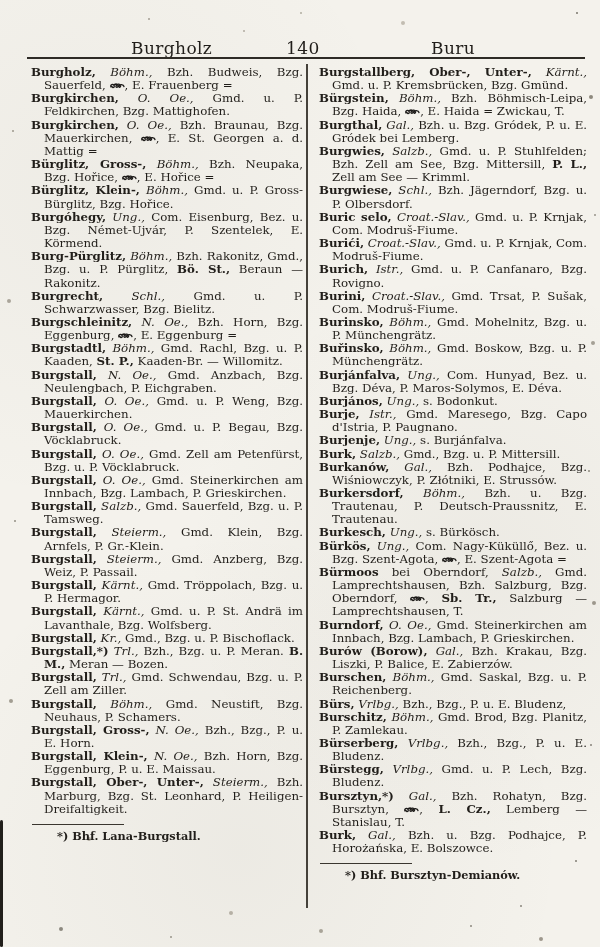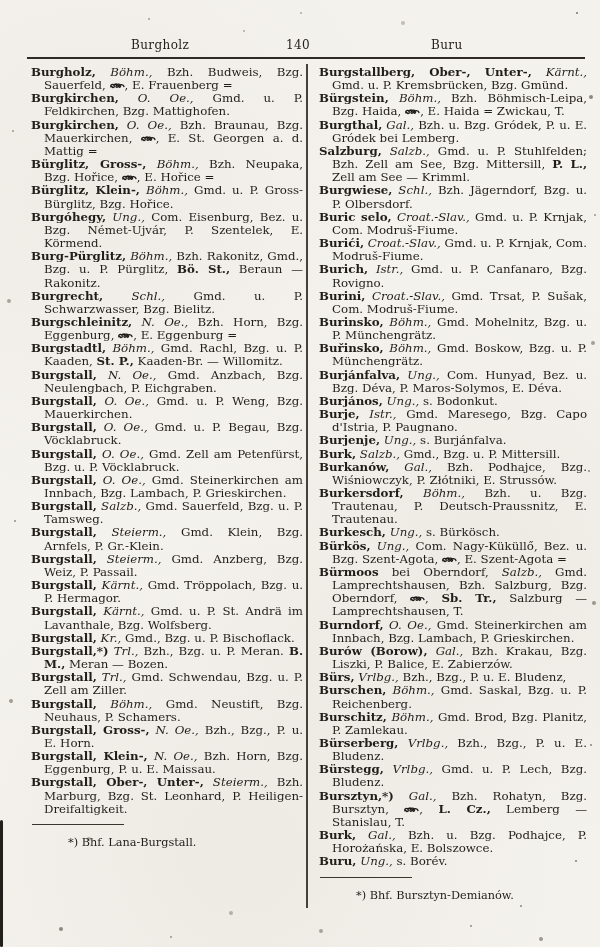--- a/index.html
+++ b/index.html
@@ -6,36 +6,36 @@
   .page{
     position:relative;width:600px;height:947px;overflow:hidden;
     background:#f4f2ec;
     background-image:
       radial-gradient(circle at 15% 20%, rgba(90,85,70,0.04), transparent 35%),
       radial-gradient(circle at 80% 60%, rgba(90,85,70,0.05), transparent 40%),
       radial-gradient(circle at 40% 90%, rgba(90,85,70,0.05), transparent 35%);
     font-family:"DejaVu Serif","Liberation Serif",serif;
     color:#211e1a;
   }
-  .header-word{position:absolute;top:38px;font-size:12px;letter-spacing:.4px;}
+  .header-word{position:absolute;top:38px;font-size:17px;letter-spacing:.4px;}
   .hw-left{left:131px;}
   .hw-num{left:286px;}
   .hw-right{left:431px;}
   .header-rule{position:absolute;top:57px;left:27px;width:558px;height:2px;background:#2e2b26;}
   .column-divider{position:absolute;top:64px;left:306px;width:2px;height:844px;background:#45413a;}
   .col{position:absolute;top:66px;font-size:11.8px;line-height:13.15px;text-align:justify;}
   .col-left{left:31px;width:272px;}
   .col-right{left:319px;width:268px;}
   .entry{margin:0;text-indent:-13px;padding-left:13px;}
   .seg-b{font-weight:bold;}
   .seg-i{font-style:italic;}
   .seg-n{font-weight:normal;}
   .posthorn{display:inline-block;width:15px;height:8px;vertical-align:-1px;}
   .fn-rule{border:0;border-top:1.6px solid #3a362f;width:92px;margin:8px 0 5px 1px;}
-  .footnote{font-weight:normal;font-size:11.3px;padding-left:26px;text-indent:0;text-align:left;margin:11px;}
+  .footnote{font-weight:bold;font-size:11.3px;padding-left:26px;text-indent:0;text-align:left;margin:0;}
   .edge-bar{position:absolute;left:0;top:820px;width:3px;height:127px;background:#211f1b;border-radius:2px;}
   .noise{
     position:absolute;top:18px;left:148px;width:2px;height:2px;border-radius:50%;background:#a39e93;
     box-shadow:
       95px 12px 0 0 #b0aba0, 254px 4px 0 1px #c2bdb2, 428px -6px 0 0 #7a766c,
       442px 78px 0 1px #8d897e, 446px 196px 0 0 #97938a, 444px 324px 0 1px #a5a095,
       440px 452px 0 0 #8d897e, 445px 584px 0 1px #9c978c, 442px 726px 0 0 #87837a,
       -136px 112px 0 0 #9c978c, -140px 282px 0 1px #aaa59a, -134px 502px 0 0 #938f85,
       -138px 682px 0 1px #a29d92, -88px 910px 0 1px #8d8980, 22px 918px 0 0 #99948a,
       172px 912px 0 1px #a8a398, 322px 907px 0 0 #8d897e, 392px 920px 0 1px #9d988d,
@@ -99,21 +99,21 @@
     <p class="footnote">*) Bhf. Lana-Burgstall.</p>
   </div>
 
   <div class="col col-right">
     <div>
         <p class="entry"><span class="seg-b">Burgstallberg, Ober-, Unter-,</span><span class="seg-i"> Kärnt.,</span><span class="seg-n"> Gmd. u. P. Kremsbrücken, Bzg. Gmünd.</span></p>
         <p class="entry"><span class="seg-b">Bürgstein,</span><span class="seg-i"> Böhm.,</span><span class="seg-n"> Bzh. Böhmisch-Leipa, Bzg. Haida, </span><svg class="posthorn" viewBox="0 0 30 14" xmlns="http://www.w3.org/2000/svg">
     <path d="M2 9 C0 4 6 2 8 6 C10 10 5 12 4 8 M8 6 C9 2 15 2 16 6 C17 10 11 11 12 7 C13 3 20 2 21 6 C22 10 17 11 18 7 C19 3 27 3 28 8" fill="none" stroke="#1c1a18" stroke-width="2.6" stroke-linecap="round"></path>
   </svg><span class="seg-n">, E. Haida = Zwickau, T.</span></p>
         <p class="entry"><span class="seg-b">Burgthal,</span><span class="seg-i"> Gal.,</span><span class="seg-n"> Bzh. u. Bzg. Gródek, P. u. E. Gródek bei Lemberg.</span></p>
-        <p class="entry"><span class="seg-b">Salzburg,</span><span class="seg-i"> Salzb.,</span><span class="seg-n"> Gmd. u. P. Stuhlfelden; Bzh. Zell am See, Bzg. Mittersill, </span><span class="seg-b">P. L.,</span><span class="seg-n"> Zell am See — Krimml.</span></p>
+        <p class="entry"><span class="seg-b">Burgwies,</span><span class="seg-i"> Salzb.,</span><span class="seg-n"> Gmd. u. P. Stuhlfelden; Bzh. Zell am See, Bzg. Mittersill, </span><span class="seg-b">P. L.,</span><span class="seg-n"> Zell am See — Krimml.</span></p>
         <p class="entry"><span class="seg-b">Burgwiese,</span><span class="seg-i"> Schl.,</span><span class="seg-n"> Bzh. Jägerndorf, Bzg. u. P. Olbersdorf.</span></p>
         <p class="entry"><span class="seg-b">Buric selo,</span><span class="seg-i"> Croat.-Slav.,</span><span class="seg-n"> Gmd. u. P. Krnjak, Com. Modruš-Fiume.</span></p>
         <p class="entry"><span class="seg-b">Burići,</span><span class="seg-i"> Croat.-Slav.,</span><span class="seg-n"> Gmd. u. P. Krnjak, Com. Modruš-Fiume.</span></p>
         <p class="entry"><span class="seg-b">Burich,</span><span class="seg-i"> Istr.,</span><span class="seg-n"> Gmd. u. P. Canfanaro, Bzg. Rovigno.</span></p>
         <p class="entry"><span class="seg-b">Burini,</span><span class="seg-i"> Croat.-Slav.,</span><span class="seg-n"> Gmd. Trsat, P. Sušak, Com. Modruš-Fiume.</span></p>
         <p class="entry"><span class="seg-b">Burinsko,</span><span class="seg-i"> Böhm.,</span><span class="seg-n"> Gmd. Mohelnitz, Bzg. u. P. Münchengrätz.</span></p>
         <p class="entry"><span class="seg-b">Buřinsko,</span><span class="seg-i"> Böhm.,</span><span class="seg-n"> Gmd. Boskow, Bzg. u. P. Münchengrätz.</span></p>
         <p class="entry"><span class="seg-b">Burjánfalva,</span><span class="seg-i"> Ung.,</span><span class="seg-n"> Com. Hunyad, Bez. u. Bzg. Déva, P. Maros-Solymos, E. Déva.</span></p>
         <p class="entry"><span class="seg-b">Burjános,</span><span class="seg-i"> Ung.,</span><span class="seg-n"> s. Bodonkut.</span></p>
         <p class="entry"><span class="seg-b">Burje,</span><span class="seg-i"> Istr.,</span><span class="seg-n"> Gmd. Maresego, Bzg. Capo d'Istria, P. Paugnano.</span></p>
@@ -123,27 +123,26 @@
         <p class="entry"><span class="seg-b">Burkersdorf,</span><span class="seg-i"> Böhm.,</span><span class="seg-n"> Bzh. u. Bzg. Trautenau, P. Deutsch-Praussnitz, E. Trautenau.</span></p>
         <p class="entry"><span class="seg-b">Burkesch,</span><span class="seg-i"> Ung.,</span><span class="seg-n"> s. Bürkösch.</span></p>
         <p class="entry"><span class="seg-b">Bürkös,</span><span class="seg-i"> Ung.,</span><span class="seg-n"> Com. Nagy-Küküllő, Bez. u. Bzg. Szent-Agota, </span><svg class="posthorn" viewBox="0 0 30 14" xmlns="http://www.w3.org/2000/svg">
     <path d="M2 9 C0 4 6 2 8 6 C10 10 5 12 4 8 M8 6 C9 2 15 2 16 6 C17 10 11 11 12 7 C13 3 20 2 21 6 C22 10 17 11 18 7 C19 3 27 3 28 8" fill="none" stroke="#1c1a18" stroke-width="2.6" stroke-linecap="round"></path>
   </svg><span class="seg-n">, E. Szent-Agota =</span></p>
         <p class="entry"><span class="seg-b">Bürmoos</span><span class="seg-n"> bei Oberndorf,</span><span class="seg-i"> Salzb.,</span><span class="seg-n"> Gmd. Lamprechtshausen, Bzh. Salzburg, Bzg. Oberndorf, </span><svg class="posthorn" viewBox="0 0 30 14" xmlns="http://www.w3.org/2000/svg">
     <path d="M2 9 C0 4 6 2 8 6 C10 10 5 12 4 8 M8 6 C9 2 15 2 16 6 C17 10 11 11 12 7 C13 3 20 2 21 6 C22 10 17 11 18 7 C19 3 27 3 28 8" fill="none" stroke="#1c1a18" stroke-width="2.6" stroke-linecap="round"></path>
   </svg><span class="seg-n">, </span><span class="seg-b">Sb. Tr.,</span><span class="seg-n"> Salzburg — Lamprechtshausen, T.</span></p>
         <p class="entry"><span class="seg-b">Burndorf,</span><span class="seg-i"> O. Oe.,</span><span class="seg-n"> Gmd. Steinerkirchen am Innbach, Bzg. Lambach, P. Grieskirchen.</span></p>
         <p class="entry"><span class="seg-b">Burów (Borow),</span><span class="seg-i"> Gal.,</span><span class="seg-n"> Bzh. Krakau, Bzg. Liszki, P. Balice, E. Zabierzów.</span></p>
+        <p class="entry"><span class="seg-b">Burschen,</span><span class="seg-i"> Böhm.,</span><span class="seg-n"> Gmd. Saskal, Bzg. u. P. Reichenberg.</span></p>
         <p class="entry"><span class="seg-b">Bürs,</span><span class="seg-i"> Vrlbg.,</span><span class="seg-n"> Bzh., Bzg., P. u. E. Bludenz,</span></p>
-        <p class="entry"><span class="seg-b">Burschen,</span><span class="seg-i"> Böhm.,</span><span class="seg-n"> Gmd. Saskal, Bzg. u. P. Reichenberg.</span></p>
         <p class="entry"><span class="seg-b">Burschitz,</span><span class="seg-i"> Böhm.,</span><span class="seg-n"> Gmd. Brod, Bzg. Planitz, P. Zamlekau.</span></p>
         <p class="entry"><span class="seg-b">Bürserberg,</span><span class="seg-i"> Vrlbg.,</span><span class="seg-n"> Bzh., Bzg., P. u. E. Bludenz.</span></p>
         <p class="entry"><span class="seg-b">Bürstegg,</span><span class="seg-i"> Vrlbg.,</span><span class="seg-n"> Gmd. u. P. Lech, Bzg. Bludenz.</span></p>
         <p class="entry"><span class="seg-b">Bursztyn,*)</span><span class="seg-i"> Gal.,</span><span class="seg-n"> Bzh. Rohatyn, Bzg. Bursztyn, </span><svg class="posthorn" viewBox="0 0 30 14" xmlns="http://www.w3.org/2000/svg">
     <path d="M2 9 C0 4 6 2 8 6 C10 10 5 12 4 8 M8 6 C9 2 15 2 16 6 C17 10 11 11 12 7 C13 3 20 2 21 6 C22 10 17 11 18 7 C19 3 27 3 28 8" fill="none" stroke="#1c1a18" stroke-width="2.6" stroke-linecap="round"></path>
   </svg><span class="seg-n">, </span><span class="seg-b">L. Cz.,</span><span class="seg-n"> Lemberg — Stanislau, T.</span></p>
         <p class="entry"><span class="seg-b">Burk,</span><span class="seg-i"> Gal.,</span><span class="seg-n"> Bzh. u. Bzg. Podhajce, P. Horożańska, E. Bolszowce.</span></p>
-        <p class="entry"><span class="seg-b">Buru,</span><span class="seg-i"> Ung.,</span><span class="seg-n"> s. Borév.</span></p>
       </div>
     <hr class="fn-rule">
     <p class="footnote">*) Bhf. Bursztyn-Demianów.</p>
   </div>
 </div>
 
 </body></html>

